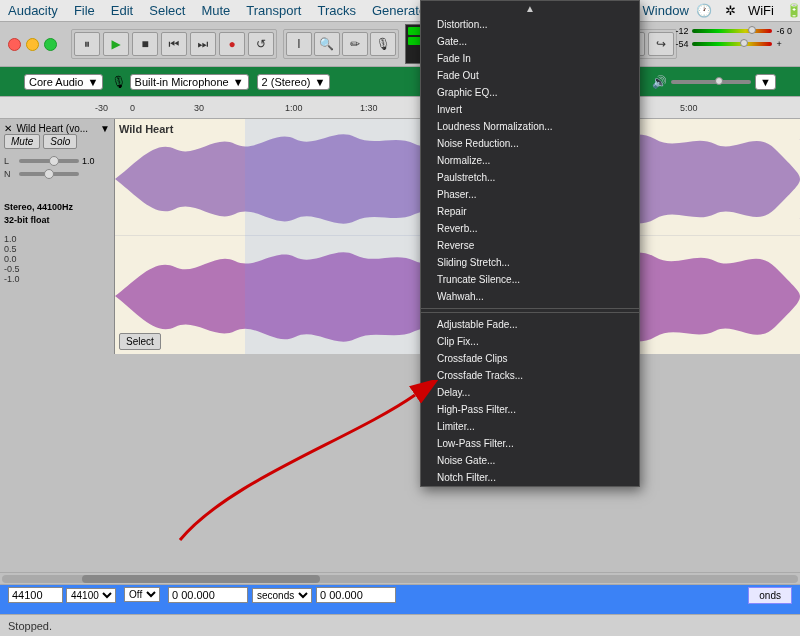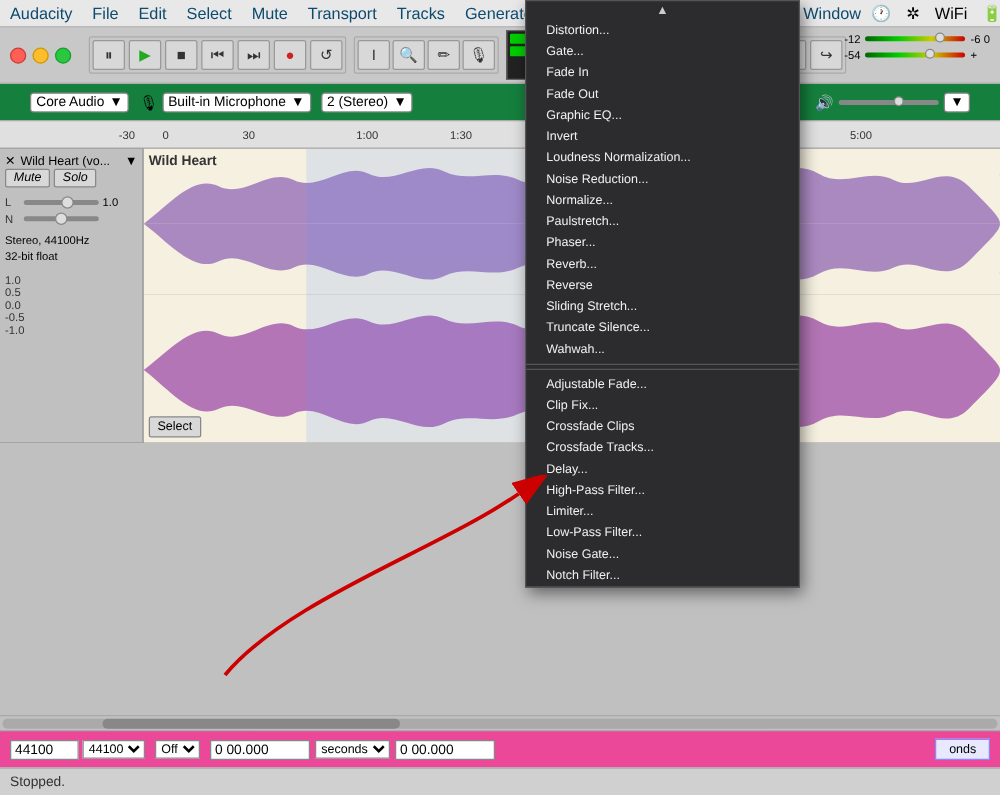--- a/index.html
+++ b/index.html
@@ -460,21 +460,21 @@
         <div class="slider-thumb"></div>
       </div>
       <span style="font-size:9px;">1.0</span>
     </div>
     <div class="gain-area">
       <span class="slider-label">N</span>
       <div class="mini-slider">
         <div class="slider-thumb" style="left:25px;"></div>
       </div>
     </div>
-    <div style="margin-top:6px;">
+    <div style="margin-top:22px;font-weight:bold;">
       <div style="font-size:9px;line-height:1.4;">
         <div>Stereo, 44100Hz</div>
         <div>32-bit float</div>
       </div>
     </div>
 
     <div style="margin-top:8px;font-size:9px;color:#333;">
       <div>1.0</div>
       <div>0.5</div>
       <div>0.0</div>
@@ -528,21 +528,21 @@
   <div style="font-size:10px;color:#333;">Project Rate (Hz)</div>
   <div style="display:flex;align-items:center;gap:2px;">
     <span style="font-size:10px;">Snap-To</span>
   </div>
   <div style="flex:1;display:flex;align-items:center;gap:4px;">
     <span style="font-size:10px;">Start and Length of Selection</span>
   </div>
   <div style="font-size:10px;background:#e8e8ff;padding:2px 8px;border:1px solid #88f;">onds</div>
 </div>
 
-<div style="position:absolute;bottom:22px;left:0;width:800px;height:30px;background:#ec4899;border-top:1px solid #aaa;display:flex;align-items:center;padding:2px 8px;gap:8px;">
+<div style="position:absolute;bottom:22px;left:0;width:800px;height:30px;background:#3b82f6;border-top:1px solid #aaa;display:flex;align-items:flex-start;padding:2px 8px;gap:8px;">
   <div style="display:flex;align-items:center;gap:3px;">
     <input type="text" style="width: 55px; font-size: 11px; border: 1px solid rgb(136, 136, 136); background: rgb(255, 255, 255); padding: 1px 3px;" value="44100">
     <select style="font-size:10px;border:1px solid #888;background:#fff;">
       <option>44100</option>
     </select>
   </div>
   <div style="display:flex;align-items:center;gap:3px;">
     <select style="font-size:10px;border:1px solid #888;background:#fff;">
       <option>Off</option>
     </select>
@@ -570,20 +570,21 @@
     <div class="menu-item">Gate...</div>
     <div class="menu-item">Fade In</div>
     <div class="menu-item">Fade Out</div>
     <div class="menu-item">Graphic EQ...</div>
     <div class="menu-item">Invert</div>
     <div class="menu-item">Loudness Normalization...</div>
     <div class="menu-item">Noise Reduction...</div>
     <div class="menu-item">Normalize...</div>
     <div class="menu-item">Paulstretch...</div>
     <div class="menu-item">Phaser...</div>
+    <div class="menu-item">Repair</div>
     <div class="menu-item">Reverb...</div>
     <div class="menu-item">Reverse</div>
     <div class="menu-item">Sliding Stretch...</div>
     <div class="menu-item">Truncate Silence...</div>
     <div class="menu-item">Wahwah...</div>
 
     <div class="menu-divider"></div>
 
     <div class="menu-item separator">Adjustable Fade...</div>
     <div class="menu-item">Clip Fix...</div>

